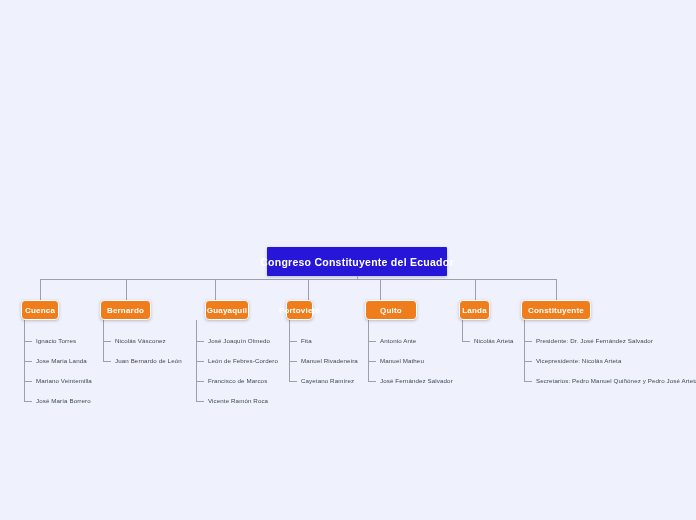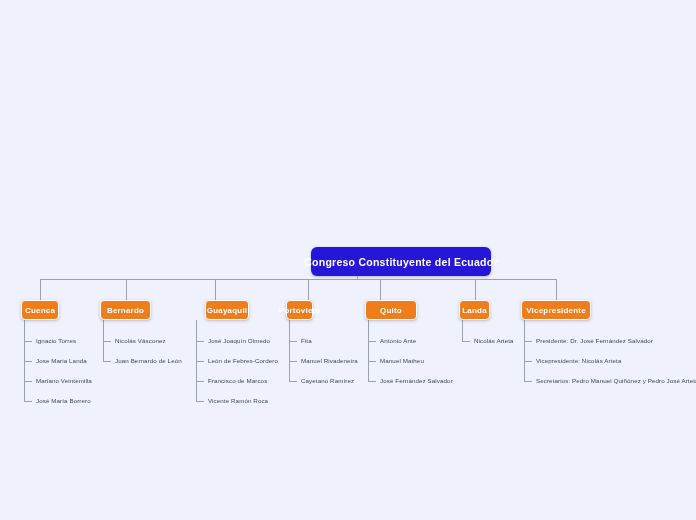--- a/index.html
+++ b/index.html
@@ -28,27 +28,26 @@
   .conn-v { width: 1px; }
 
   
   .root-node {
     position: absolute;
     left: 267px;
     top: 247px;
     width: 180px;
     height: 29px;
     background: #2616d8;
-    border-radius: 6px;
+    border-radius: 1px;
     box-shadow: 0 1px 3px rgba(40,40,90,0.30);
     display: flex;
     align-items: center;
     justify-content: center;
     box-sizing: border-box;
-    margin-left: 44px;
   }
   .root-label {
     color: #ffffff;
     font-size: 10.5px;
     font-weight: bold;
     letter-spacing: 0.25px;
     white-space: nowrap;
   }
 
   
@@ -164,17 +163,17 @@
       <div class="branch-node" style="left: 286px; width: 27px;">
         <span class="branch-label">Portoviejo</span>
       </div>
       <div class="branch-node" style="left: 365px; width: 52px;">
         <span class="branch-label">Quito</span>
       </div>
       <div class="branch-node" style="left: 459px; width: 31px;">
         <span class="branch-label">Landa</span>
       </div>
       <div class="branch-node" style="left: 521px; width: 70px;">
-        <span class="branch-label">Vicepresidente</span>
+        <span class="branch-label">Constituyente</span>
       </div>
     </div>
 
 </div>
 
 </body></html>

